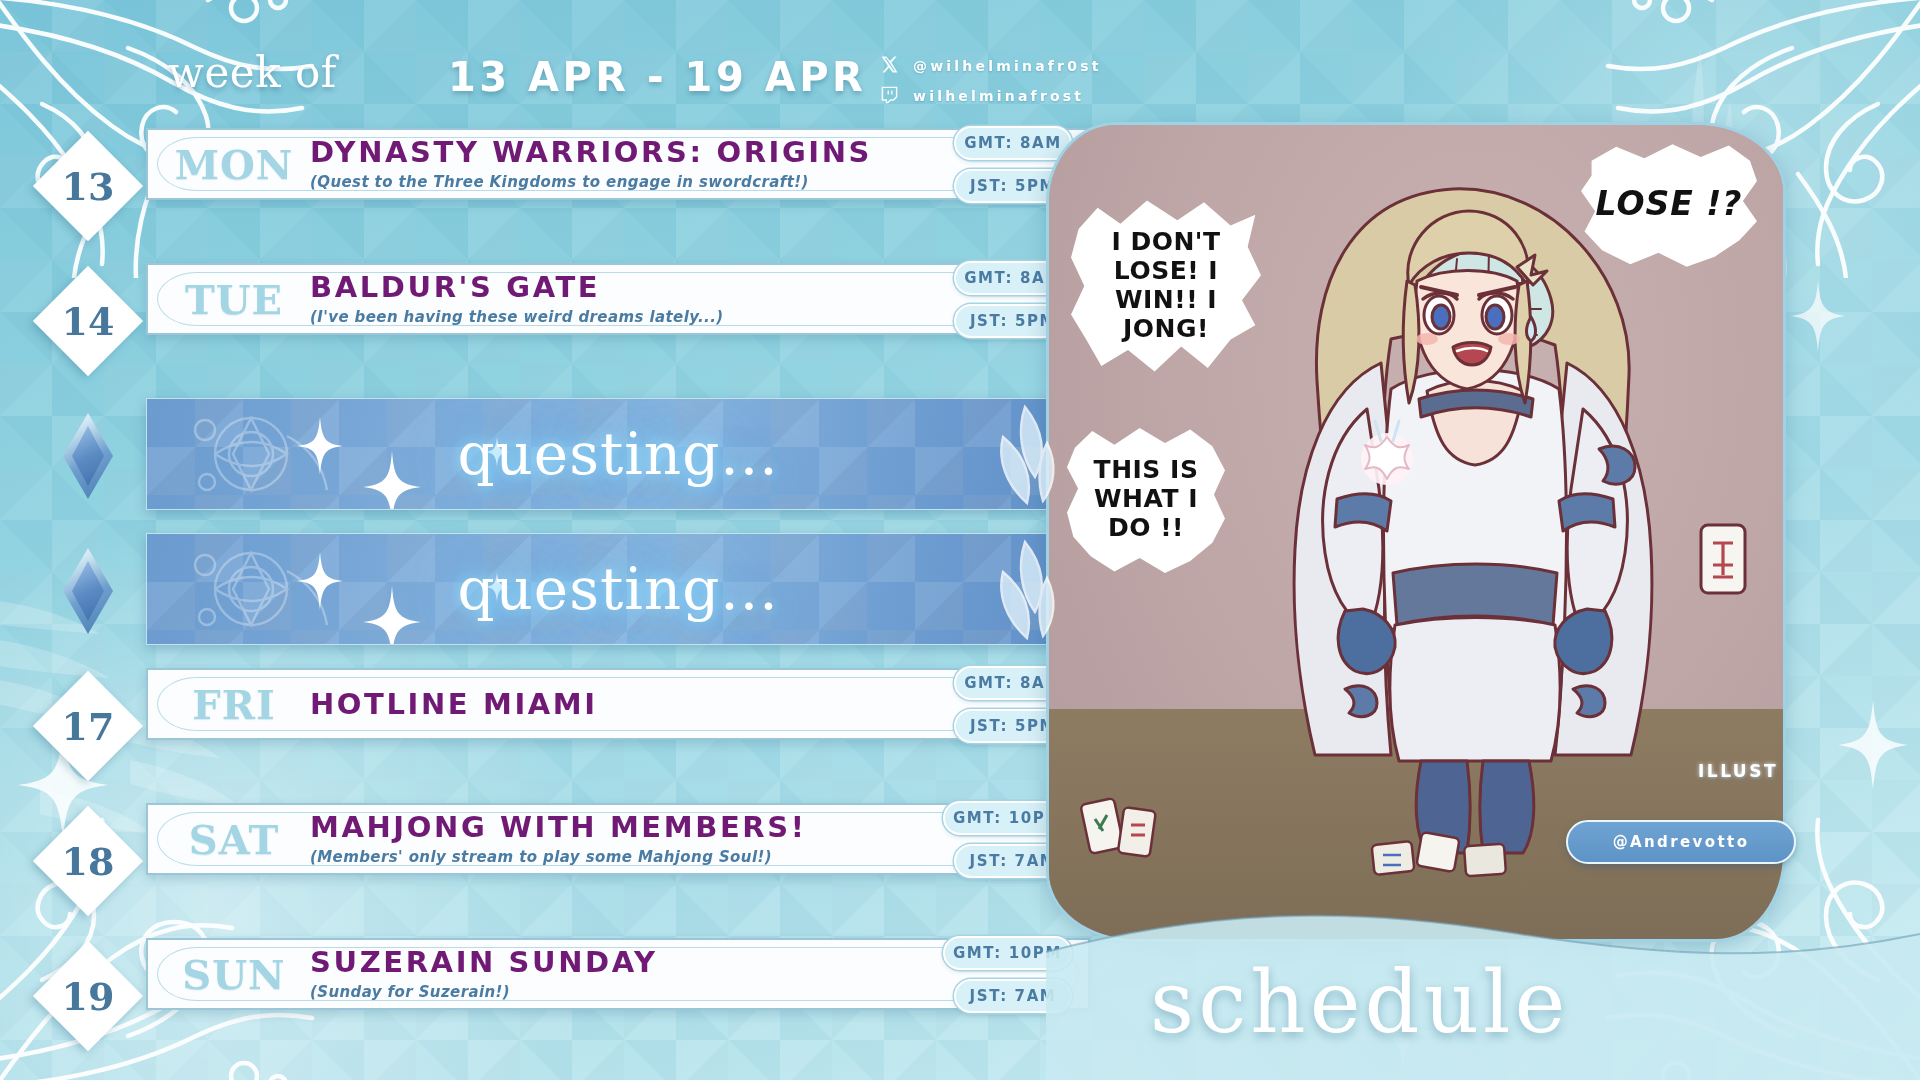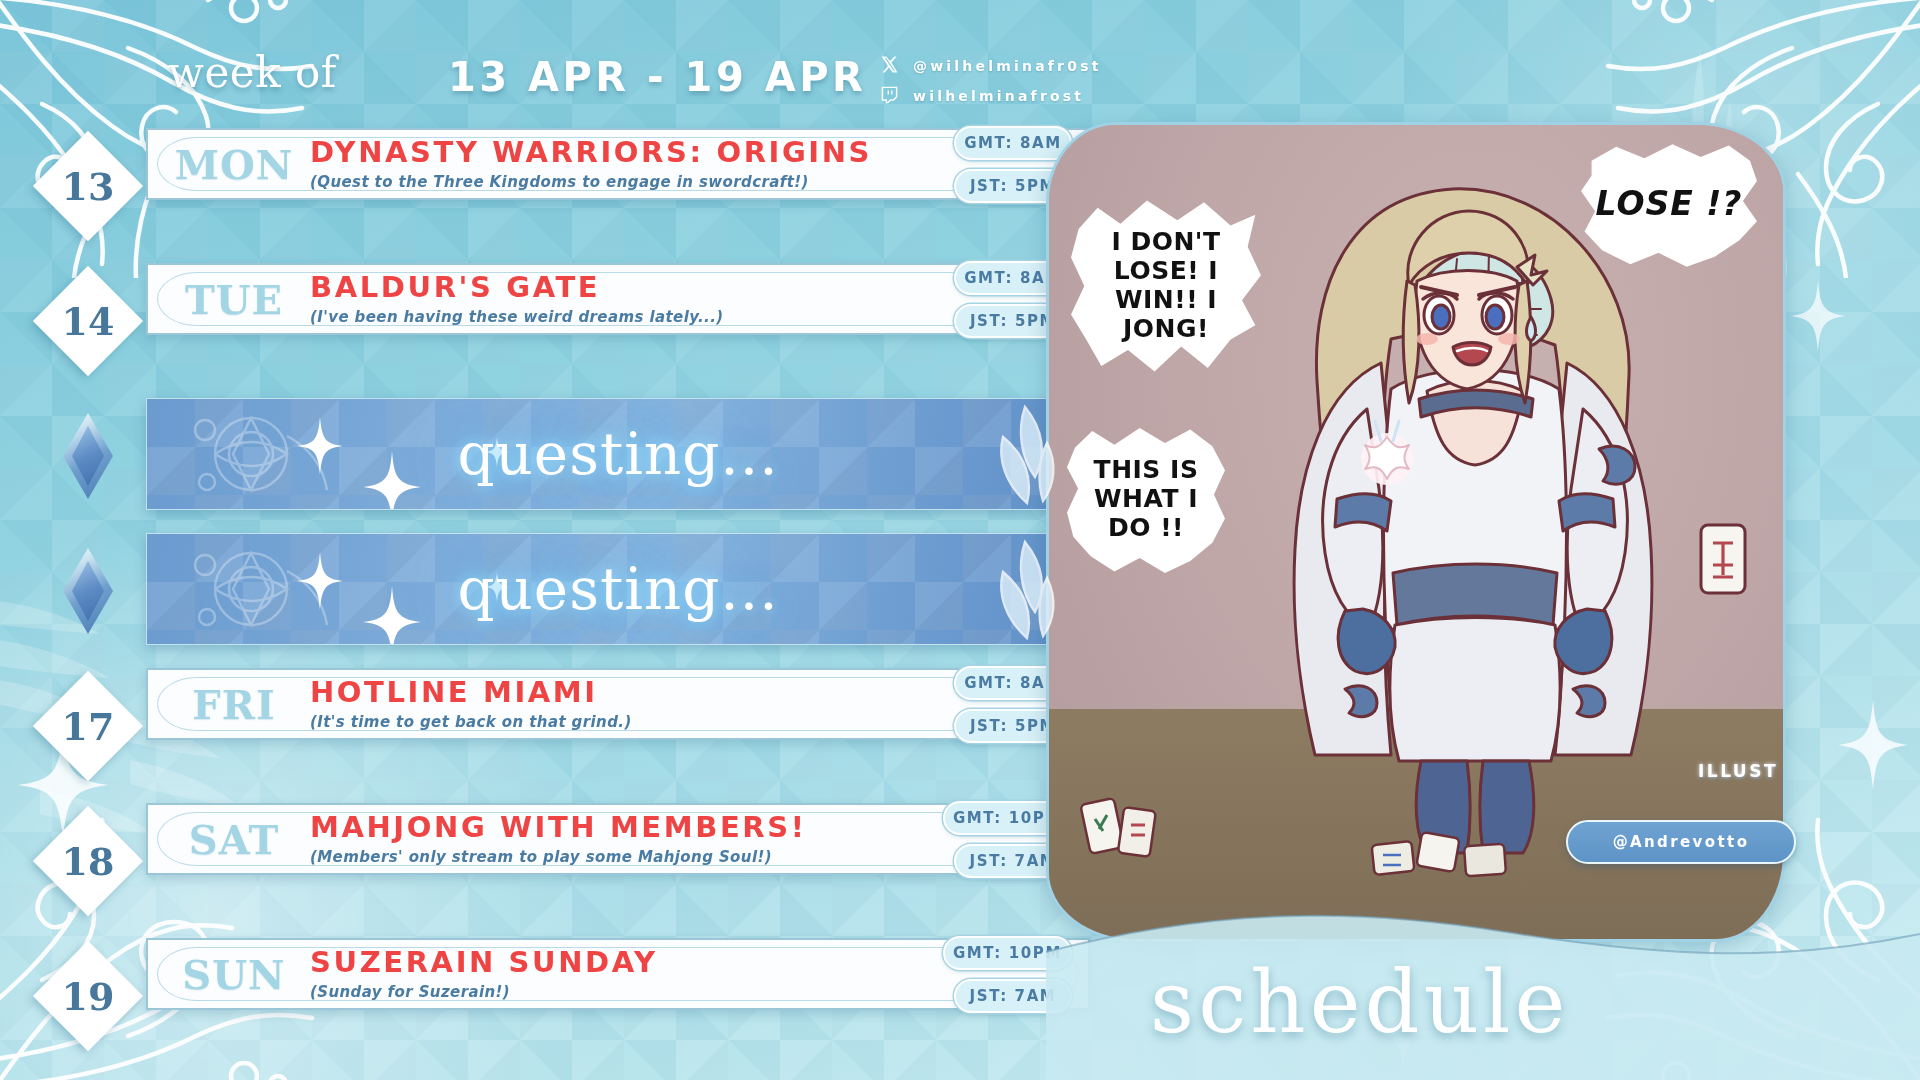--- a/index.html
+++ b/index.html
@@ -146,21 +146,21 @@
   }
   .dayname {
     width:152px; flex:none; text-align:center;
     font-family:"DejaVu Serif", "Liberation Serif", serif;
     font-weight:700; font-size:40px; color:#a3d5e4; letter-spacing:1px;
     text-shadow:0 1px 1px rgba(120,180,200,.25);
   }
   .card-text { flex:1; padding-right:8px; }
   .title {
     font-family:"DejaVu Sans", "Liberation Sans", sans-serif;
-    font-weight:700; font-size:29px; color:#ef4444;
+    font-weight:700; font-size:29px; color:#701a75;
     letter-spacing:2.6px; line-height:1.04;
   }
   .subtitle {
     margin-top:6px;
     font-family:"DejaVu Sans", "Liberation Sans", sans-serif;
     font-style:italic; font-weight:700; font-size:15px; color:#4a7ba3;
     letter-spacing:.4px;
   }
   .times {
     width:132px; flex:none;
@@ -543,21 +543,20 @@
     <div class="row">
       <div class="diamond-wrap">
         <div class="diamond"></div>
         <span class="diamond-num">17</span>
       </div>
       <div class="card">
         <div class="card-inner">
           <div class="dayname">FRI</div>
           <div class="card-text">
             <div class="title">HOTLINE MIAMI</div>
-            <div class="subtitle">(It's time to get back on that grind.)</div>
           </div>
           <div class="times">
             <div class="pill">GMT: 8AM</div>
             <div class="pill">JST: 5PM</div>
           </div>
         </div>
       </div>
     </div>
 
     <div class="row">

